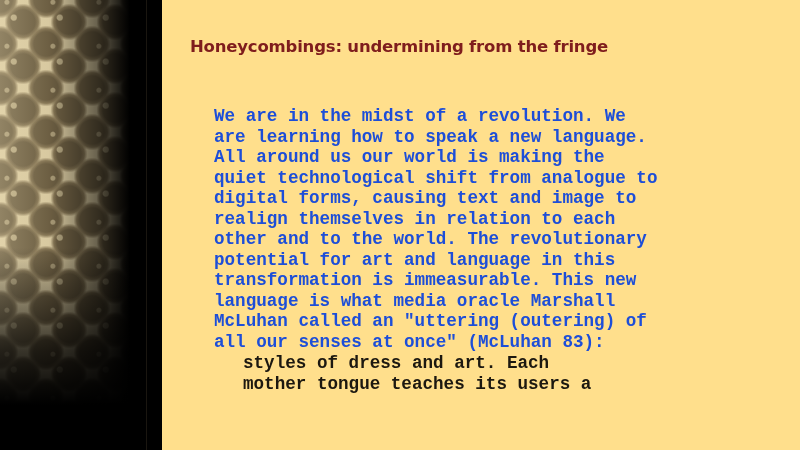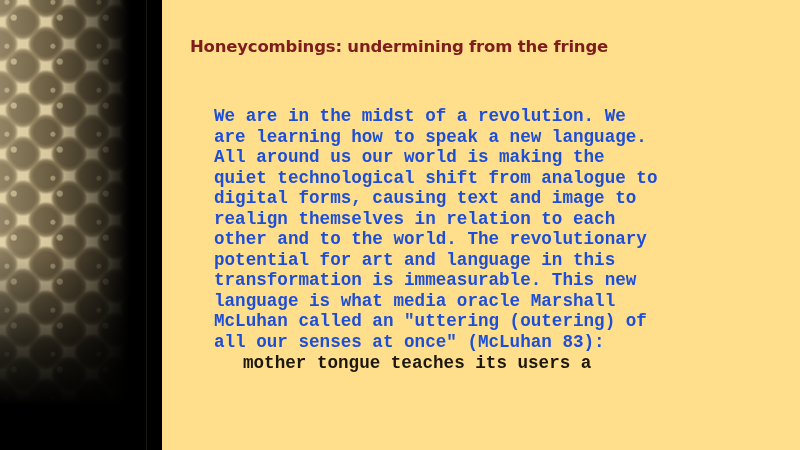--- a/index.html
+++ b/index.html
@@ -123,16 +123,16 @@
     <div class="honeycomb-cells"></div>
     <div class="honeycomb-shade"></div>
     <div class="side-line"></div>
   </div>
 
   <div class="content">
     <h1 class="site-title">Honeycombings: undermining from the fringe</h1>
 
     <p class="body-text"><span class="line">We are in the midst of a revolution. We</span><span class="line">are learning how to speak a new language.</span><span class="line">All around us our world is making the</span><span class="line">quiet technological shift from analogue to</span><span class="line">digital forms, causing text and image to</span><span class="line">realign themselves in relation to each</span><span class="line">other and to the world. The revolutionary</span><span class="line">potential for art and language in this</span><span class="line">transformation is immeasurable. This new</span><span class="line">language is what media oracle Marshall</span><span class="line">McLuhan called an "uttering (outering) of</span><span class="line">all our senses at once" (McLuhan 83):</span></p>
 
-    <blockquote class="quote-text"><span class="line">mother tongue teaches its users a</span></blockquote>
+    <blockquote class="quote-text"><span class="line">styles of dress and art. Each</span><span class="line">mother tongue teaches its users a</span></blockquote>
   </div>
 
 </div>
 
 </body></html>

